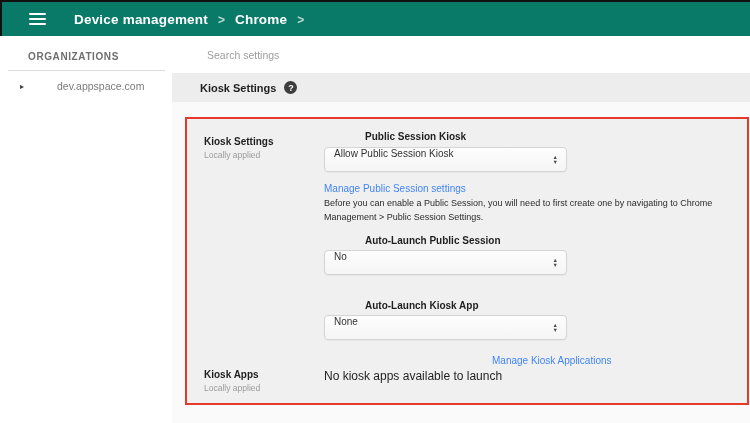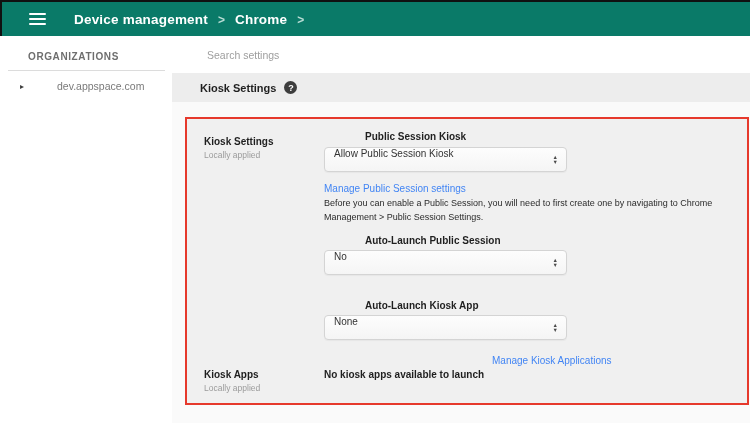--- a/index.html
+++ b/index.html
@@ -83,21 +83,21 @@
   }
   .stepper {
     position: absolute; right: 8px; top: 0; bottom: 0;
     display: flex; flex-direction: column; justify-content: center; line-height: 5px;
   }
   .stepper span { font-size: 5.5px; color: #4a4a4a; text-align: center; }
   .link { font-size: 10px; color: #4285f4; cursor: pointer; }
   .note-line {
     position: absolute; left: 137px; font-size: 9px; color: #2b2b2b; white-space: nowrap;
   }
-  .status-text { position: absolute; left: 137px; font-size: 10px; font-weight: bold; color: #1f1f1f; }
+  .status-text { position: absolute; left: 137px; font-size: 12px; font-weight: normal; color: #1f1f1f; }
   .abs { position: absolute; }
 </style>
 </head>
 <body>
 
 <div class="top-edge"></div>
 
 <div class="header">
   <div class="hamburger">
     <span></span>

